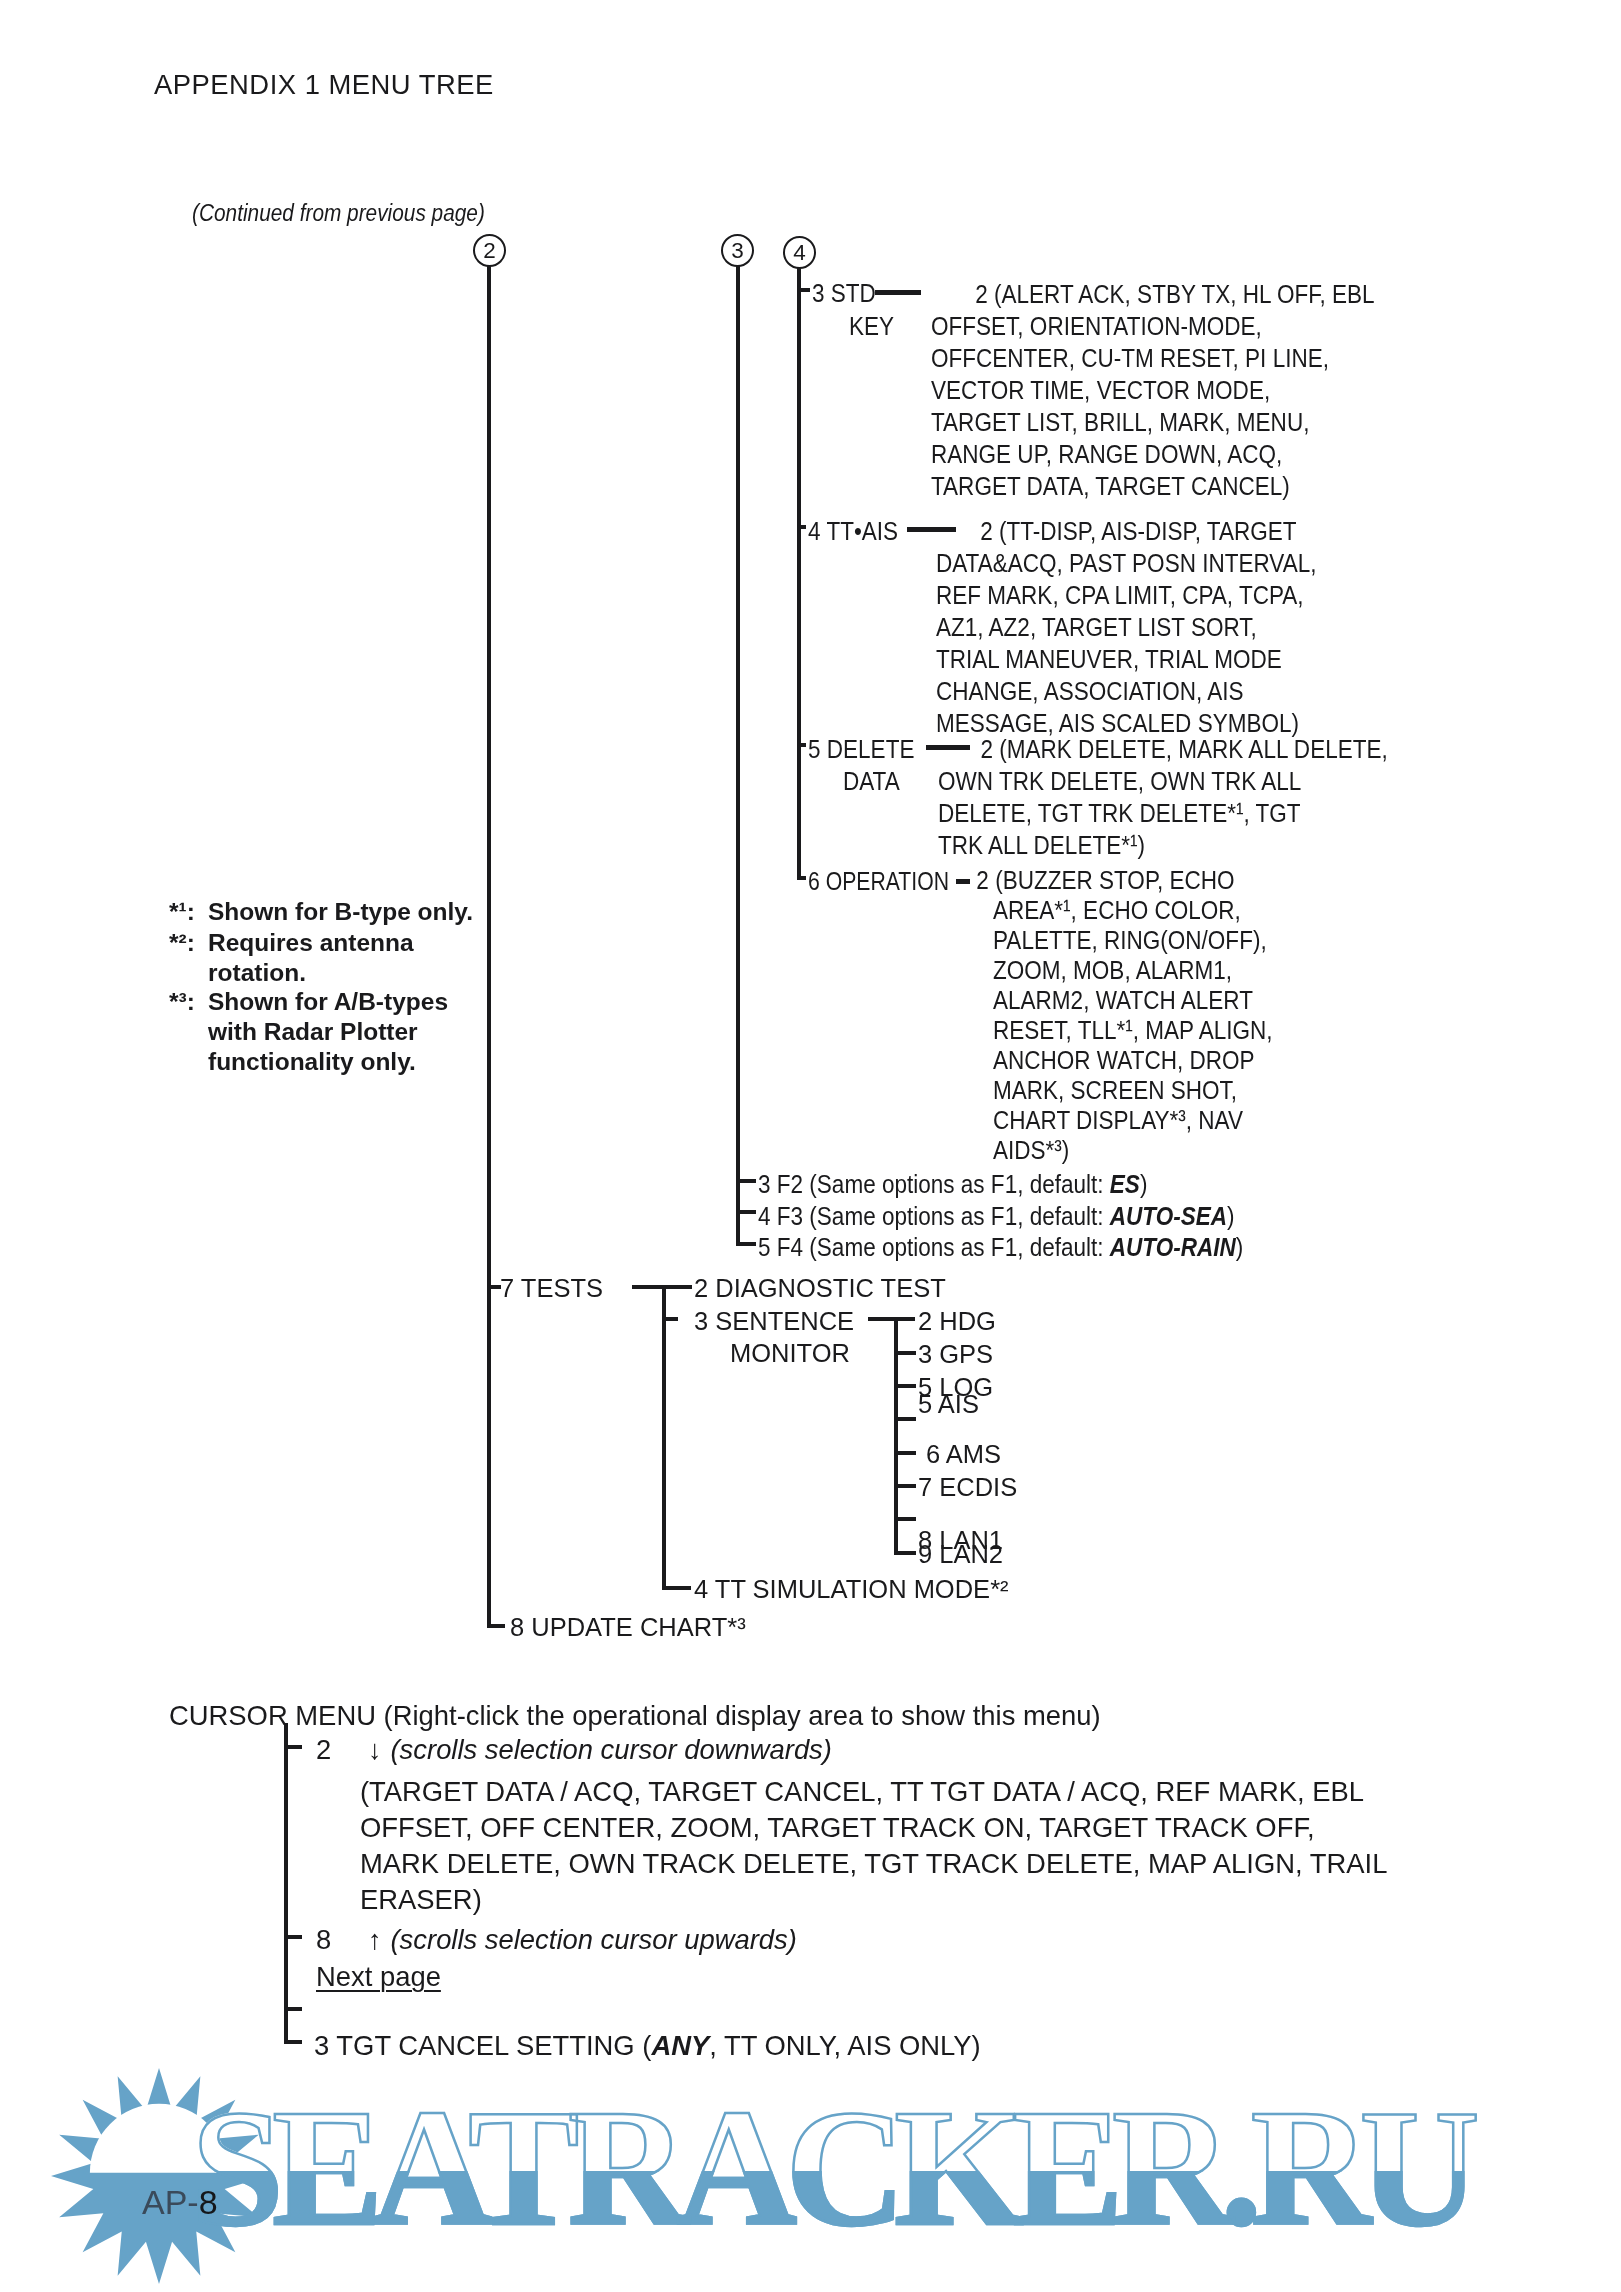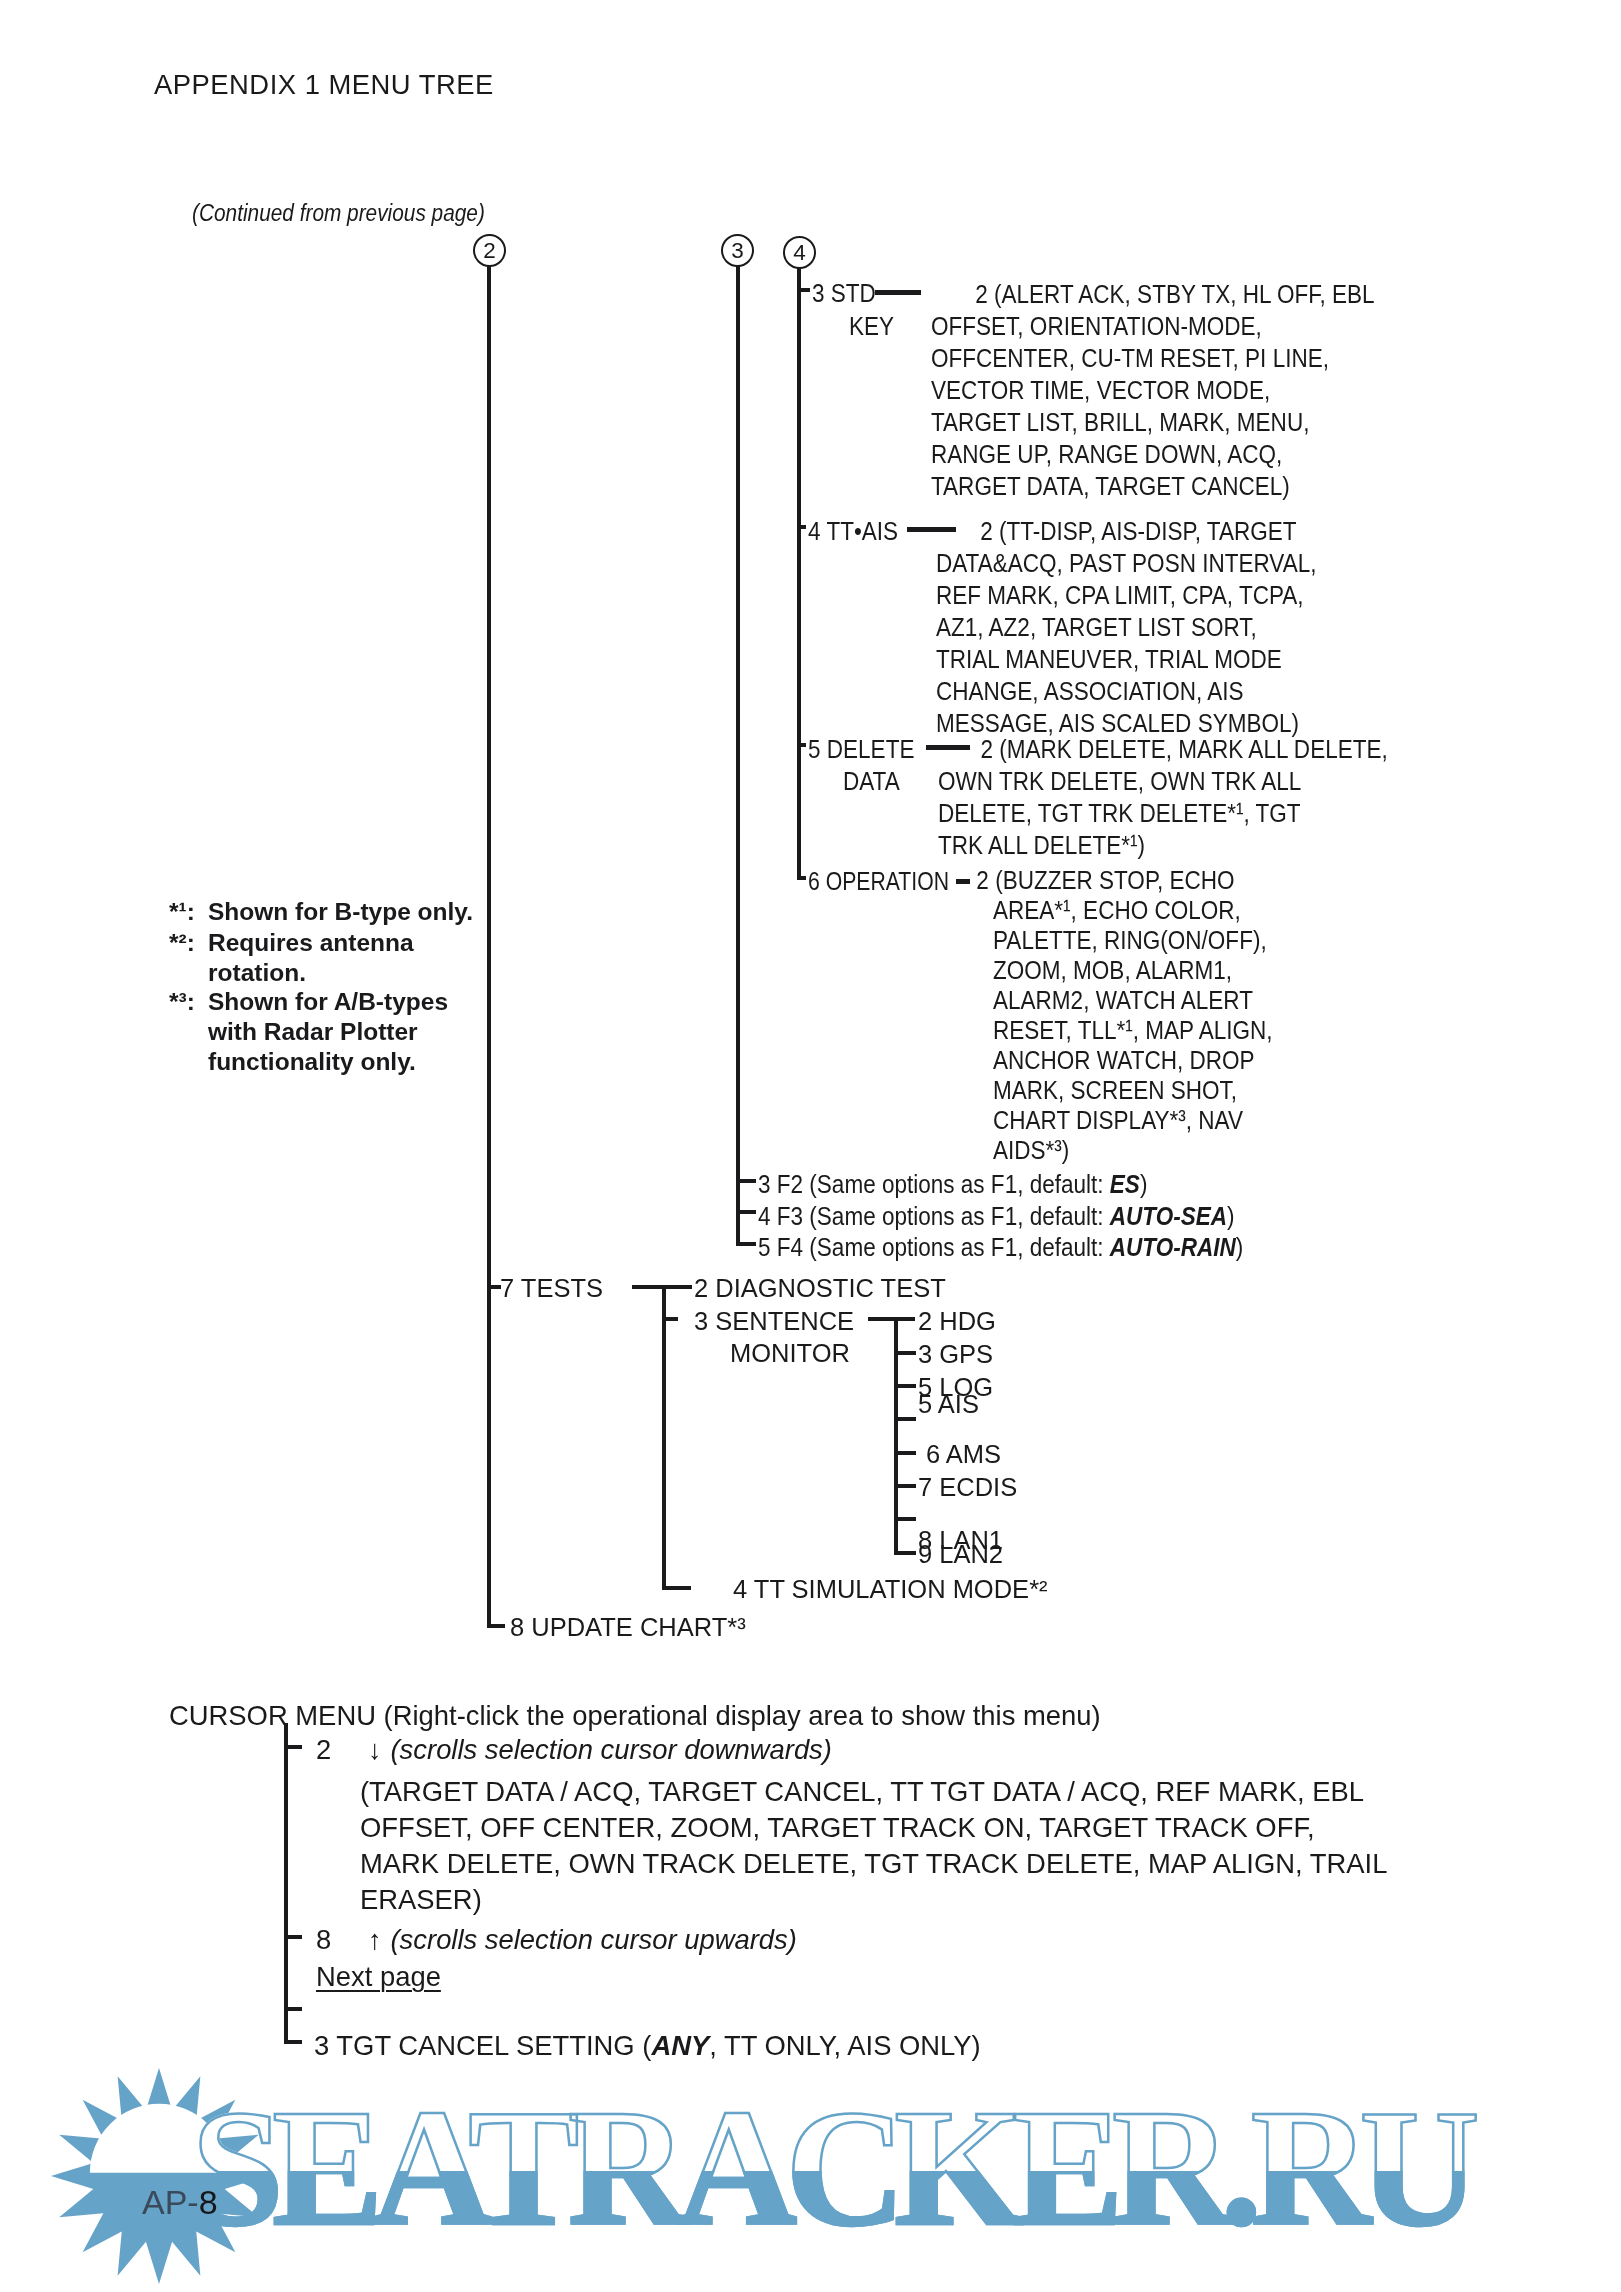--- a/index.html
+++ b/index.html
@@ -152,21 +152,21 @@
 
   <div class="t small" style="left:918px;top:1307px;">2 HDG</div>
   <div class="t small" style="left:918px;top:1340px;">3 GPS</div>
   <div class="t small" style="left:918px;top:1373px;">5 LOG</div>
   <div class="t small" style="left:918px;top:1390px;">5 AIS</div>
   <div class="t small" style="left:918px;top:1440px;margin-left:8px;">6 AMS</div>
   <div class="t small" style="left:918px;top:1473px;">7 ECDIS</div>
   <div class="t small" style="left:918px;top:1506px;margin-top:20px;">8 LAN1</div>
   <div class="t small" style="left:918px;top:1540px;">9 LAN2</div>
 
-  <div class="t small" style="left:733px;top:1575px;">4 TT SIMULATION MODE*²</div>
+  <div class="t small" style="left:694px;top:1575px;">4 TT SIMULATION MODE*²</div>
   <div class="t small" style="left:510px;top:1613px;">8 UPDATE CHART*³</div>
 
   <div class="t cur" style="left:169px;top:1699px;">CURSOR MENU (Right-click the operational display area to show this menu)</div>
 
   <div class="t cur" style="left:316px;top:1733px;">
     <span class="num">2</span><span class="arr">↓</span><span class="ital">(scrolls selection cursor downwards)</span>
   </div>
 
   <div class="t curopts" style="left:360px;top:1774px;">(TARGET DATA / ACQ, TARGET CANCEL, TT TGT DATA / ACQ, REF MARK, EBL
 OFFSET, OFF CENTER, ZOOM, TARGET TRACK ON, TARGET TRACK OFF,

